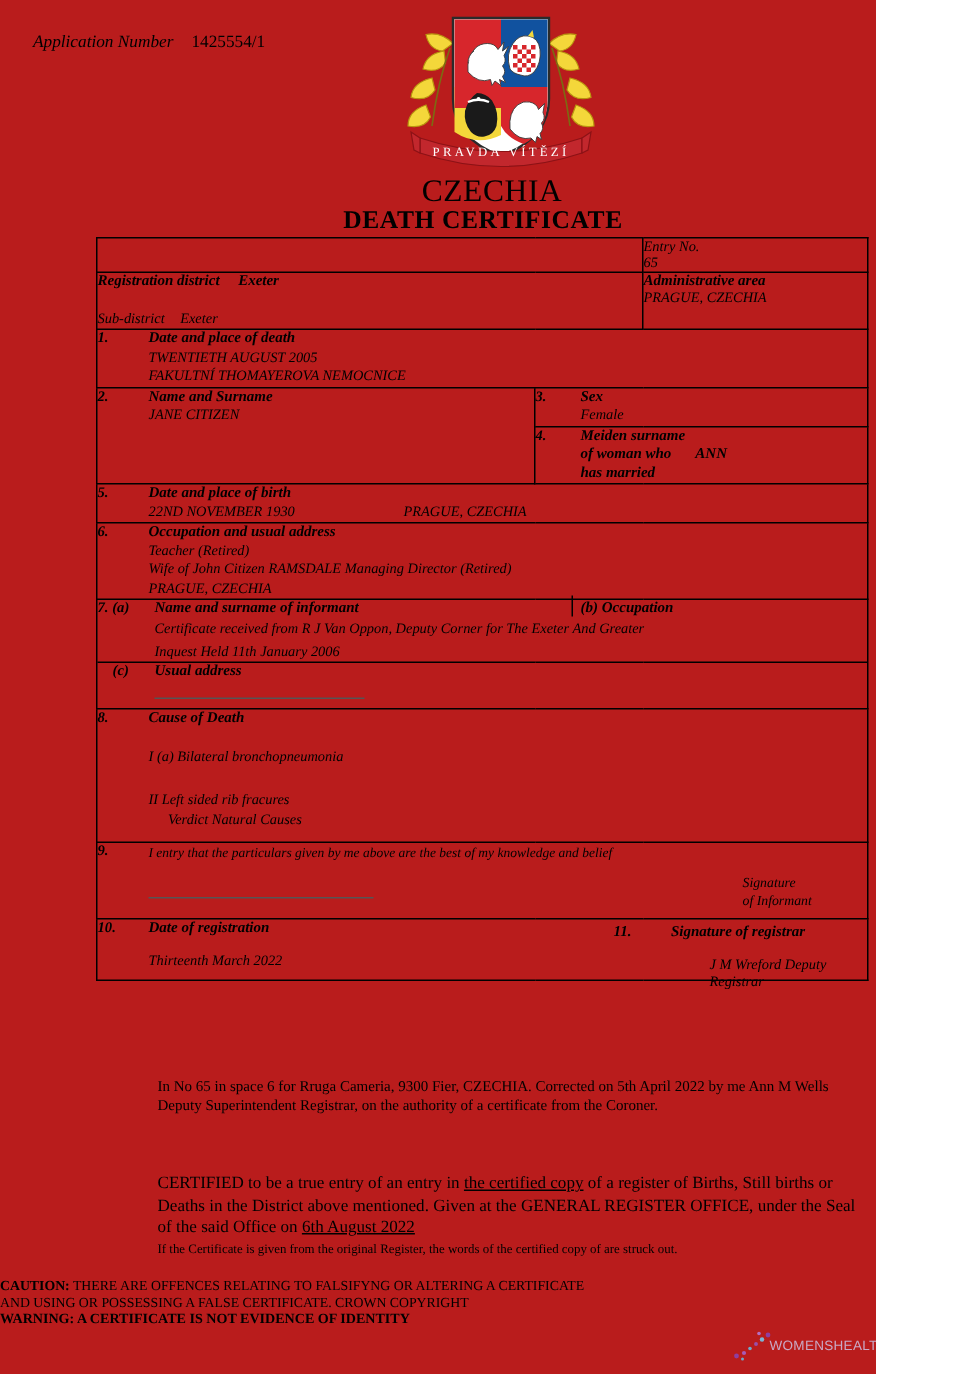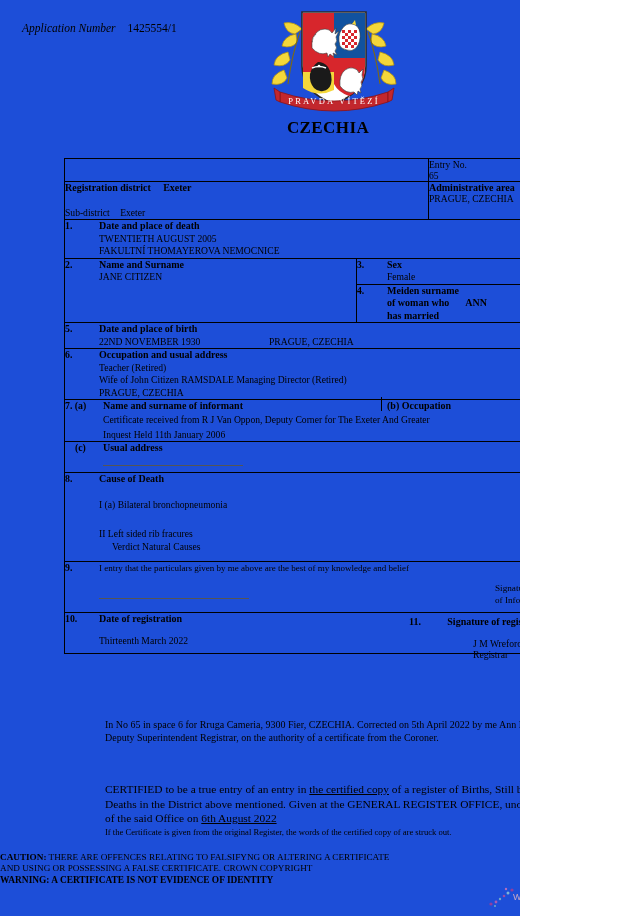--- a/index.html
+++ b/index.html
@@ -6,23 +6,23 @@
     margin: 0;
     padding: 0;
     background: #ffffff;
   }
   body {
     font-family: "Liberation Serif", "DejaVu Serif", serif;
     color: #000000;
   }
   #page {
     position: relative;
-    width: 520px;
+    width: 584px;
     height: 916px;
-    background: #1d4ed8;
+    background: #b91c1c;
     overflow: hidden;
     box-sizing: border-box;
   }
 
   
   .app-line {
     position: absolute;
     left: 22px;
     top: 22px;
     font-size: 11.5px;
@@ -54,22 +54,22 @@
 
   
   .title-block {
     position: absolute;
     left: 0;
     top: 118px;
     width: 644px;
     text-align: center;
   }
   .title-1 {
-    font-size: 17px;
-    font-weight: bold;
+    font-size: 21px;
+    font-weight: normal;
     letter-spacing: 0.4px;
     line-height: 19px;
     padding-left: 12px;
   }
   .title-2 {
     font-size: 17px;
     font-weight: bold;
     letter-spacing: 0.4px;
     line-height: 19px;
   }
@@ -84,20 +84,21 @@
     table-layout: fixed;
     font-size: 9.4px;
   }
   .form-table td {
     border: 1px solid #000000;
     vertical-align: top;
     padding: 0;
   }
   .cellpad {
     padding: 3px 4px 4px 4px;
+    font-style: italic;
   }
   .no-border-bottom { border-bottom: none !important; }
 
   .num {
     display: inline-block;
     width: 34px;
     font-weight: bold;
     font-size: 9.8px;
     vertical-align: top;
   }
@@ -264,20 +265,21 @@
 
       <path d="M14 88 Q68 106 122 88 L122 98 Q68 116 14 98 Z" fill="#c2272d" stroke="#8c1216" stroke-width="0.8"></path>
       <path d="M14 88 L8 84 L10 96 L14 98 Z" fill="#c2272d" stroke="#8c1216" stroke-width="0.8"></path>
       <path d="M122 88 L128 84 L126 96 L122 98 Z" fill="#c2272d" stroke="#8c1216" stroke-width="0.8"></path>
       <text x="68" y="100" text-anchor="middle" fill="#ffffff" font-family="Liberation Serif, serif" font-size="8.5" letter-spacing="2.2">PRAVDA VÍTĚZÍ</text>
     </svg>
   </div>
 
   <div class="title-block">
     <div class="title-1">CZECHIA</div>
+    <div class="title-2">DEATH CERTIFICATE</div>
   </div>
 
   <table class="form-table">
     <colgroup>
       <col style="width:292px">
       <col style="width:72px">
       <col style="width:150px">
     </colgroup>
 
     <tbody>

